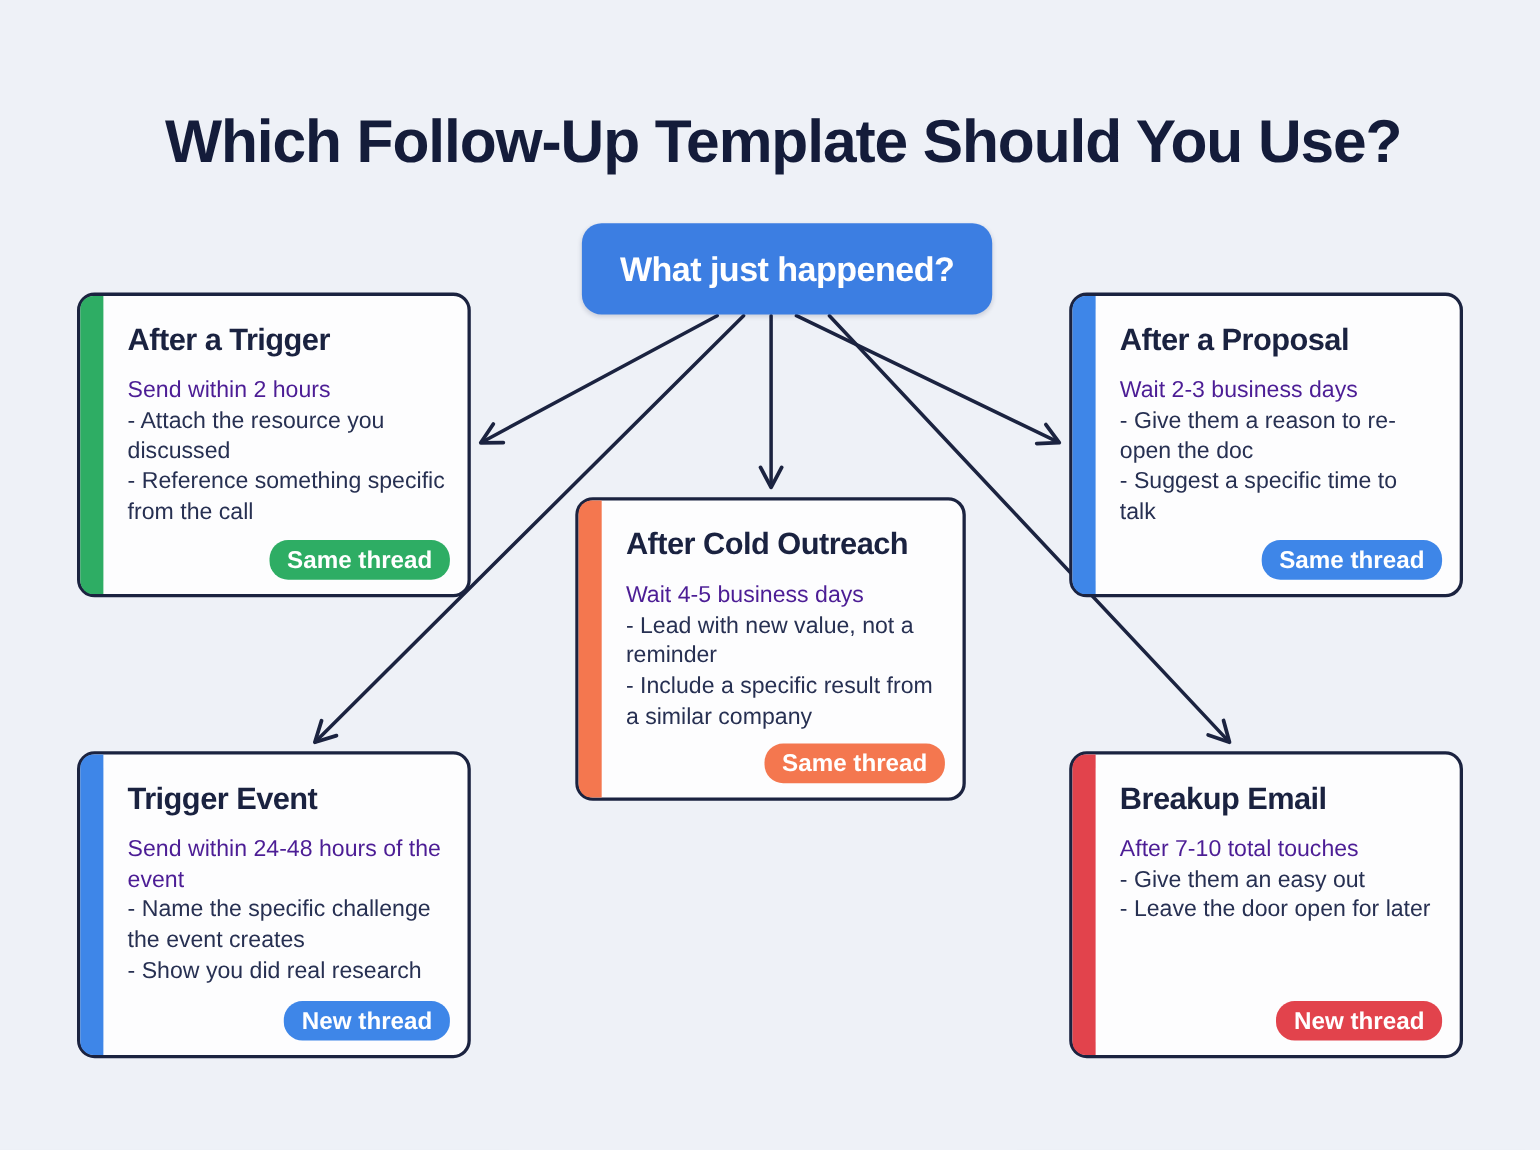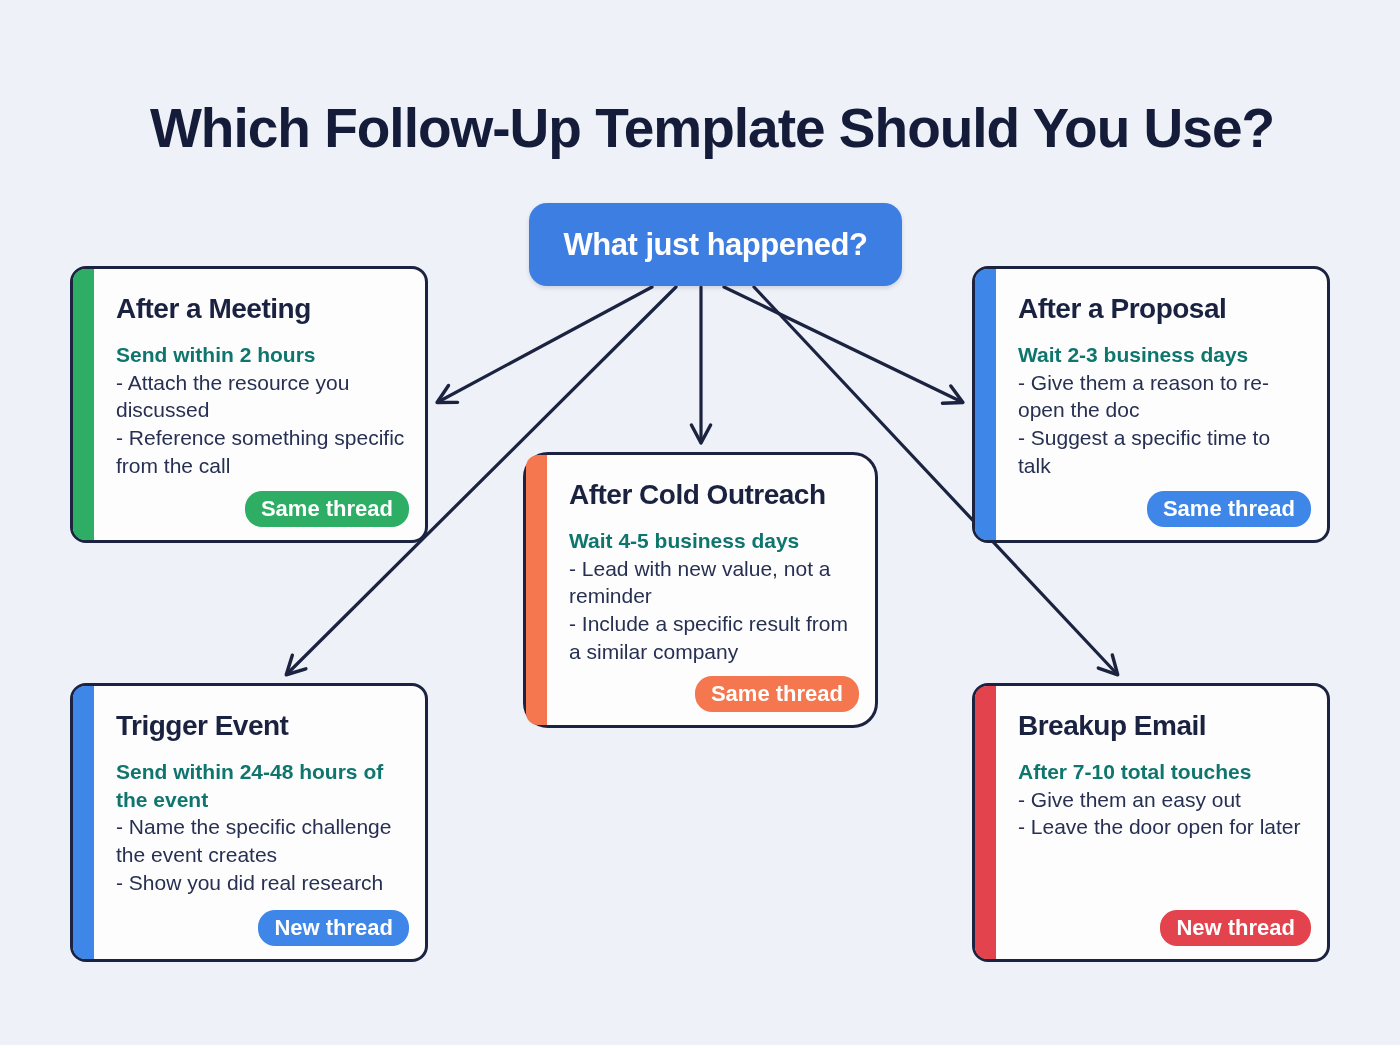--- a/index.html
+++ b/index.html
@@ -43,34 +43,34 @@
   }
   .card-body{
     position:absolute;left:21px;top:0;right:0;bottom:0;
     padding:24px 20px 14px 22px;
   }
   .card-title{
     margin:0 0 16px 0;
     font-size:28px;font-weight:700;color:#1a2240;letter-spacing:-.5px;
   }
   .card-timing{
-    font-size:21px;font-weight:700;color:#0f766e;line-height:1.32;
+    font-size:21px;font-weight:400;color:#4c1d95;line-height:1.32;
   }
   .card-bullet{
     font-size:21px;color:#273052;line-height:1.32;
   }
   .badge{
     position:absolute;right:16px;bottom:13px;
     color:#ffffff;font-size:22px;font-weight:700;
     padding:5px 16px;border-radius:17px;white-space:nowrap;
   }
   
   #card-0{left:70px;top:266px;width:358px;height:277px;}
   #card-1{left:972px;top:266px;width:358px;height:277px;}
-  #card-2{left:523px;top:452px;width:355px;height:276px;border-radius:25px;}
+  #card-2{left:523px;top:452px;width:355px;height:276px;}
   #card-3{left:70px;top:683px;width:358px;height:279px;}
   #card-4{left:972px;top:683px;width:358px;height:279px;padding-left:44px;}
 </style>
 </head>
 <body>
 
 <div class="canvas">
 
   <h1 class="main-title">Which Follow-Up Template Should You Use?</h1>
 
@@ -89,21 +89,21 @@
     </g>
   </svg>
 
   <div class="root-node">
     <span>What just happened?</span>
   </div>
 
   <div class="card" id="card-0">
     <div class="stripe" style="background: rgb(46, 173, 100);"></div>
     <div class="card-body">
-      <h2 class="card-title">After a Meeting</h2>
+      <h2 class="card-title">After a Trigger</h2>
       <div class="card-timing">Send within 2 hours</div>
       <div class="card-bullet">- Attach the resource you discussed</div>
       <div class="card-bullet">- Reference something specific from the call</div>
       <span class="badge" style="background: rgb(46, 173, 100);">Same thread</span>
     </div>
   </div>
 
   <div class="card" id="card-1">
     <div class="stripe" style="background: rgb(62, 134, 232);"></div>
     <div class="card-body">

